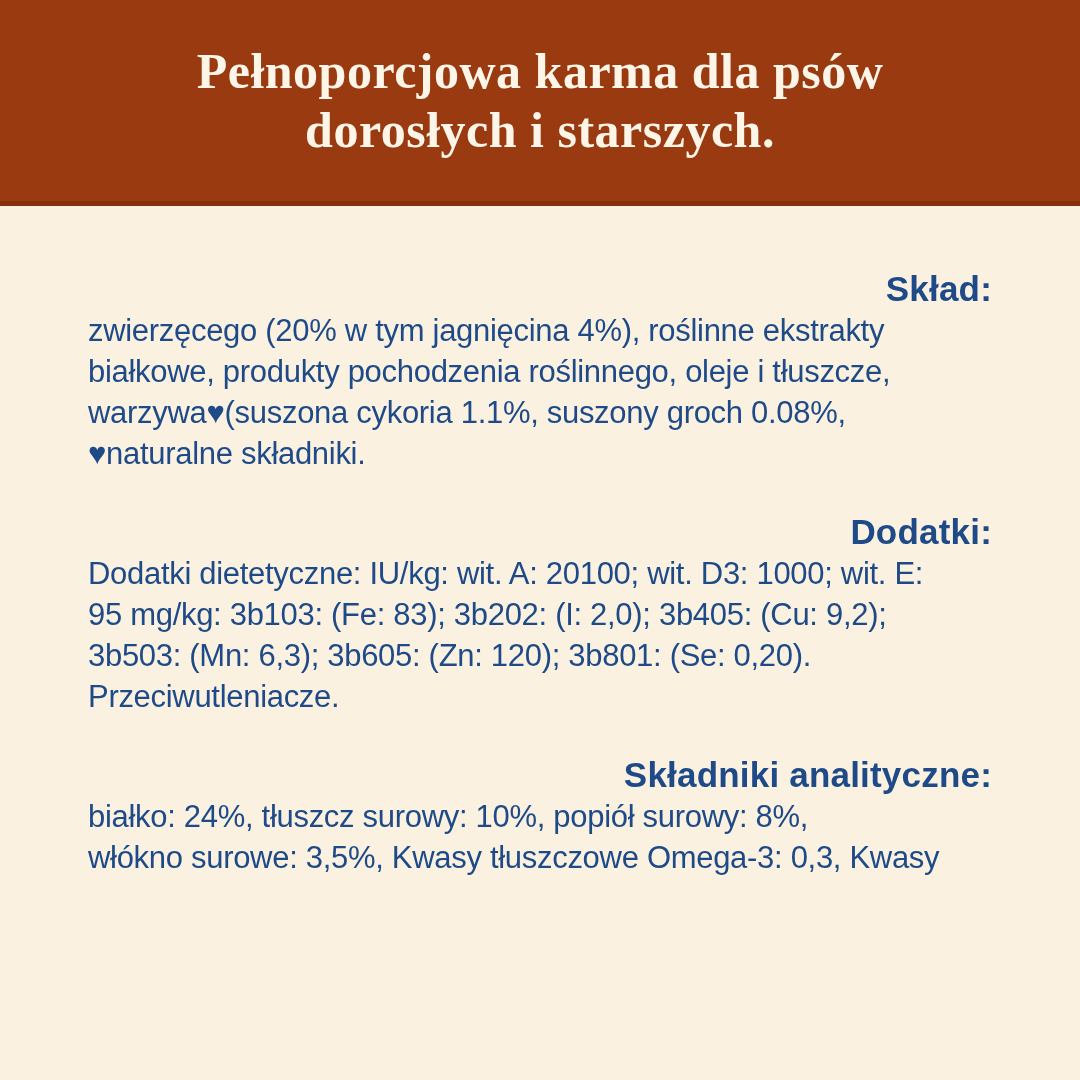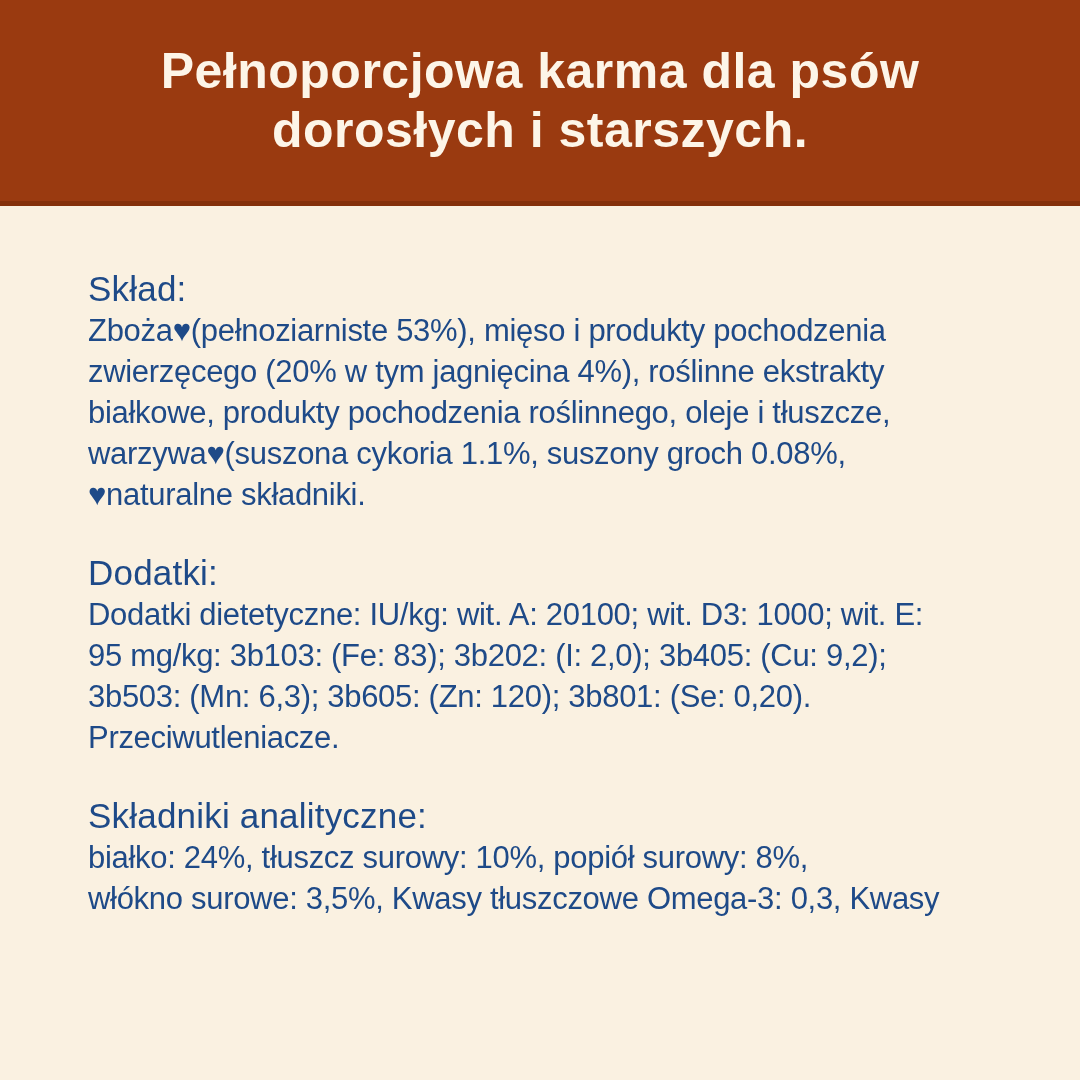--- a/index.html
+++ b/index.html
@@ -21,42 +21,44 @@
     width: 1080px;
     height: 1080px;
     background: var(--background);
     overflow: hidden;
   }
   .band {
     width: 100%;
     height: 206px;
     background: var(--accent);
     border-bottom: 5px solid var(--accent_dark);
+    font-family: Liberation Serif, serif;
   }
   .title {
     padding-top: 42px;
     text-align: center;
     color: var(--title_text);
     font-weight: bold;
     font-size: 50px;
     line-height: 59px;
     letter-spacing: 0.5px;
   }
   .content {
     padding: 62px 88px 0 88px;
     color: var(--body_text);
   }
   .sec + .sec { margin-top: 37px; }
   .sec h2 {
     margin: 0;
     font-size: 35px;
     line-height: 42px;
-    font-weight: normal;
+    font-weight: bold;
     letter-spacing: 0.2px;
     color: var(--body_text);
+    text-align: right;
   }
   .line {
     font-size: 31px;
     line-height: 41px;
     letter-spacing: -0.3px;
     white-space: nowrap;
   }
 </style>
 </head>
 <body>
@@ -67,21 +69,20 @@
     <div class="title">
       <div>Pełnoporcjowa karma dla psów</div>
       <div>dorosłych i starszych.</div>
     </div>
   </header>
 
   <main class="content">
 
     <section class="sec">
       <h2>Skład:</h2>
-      <div class="line">Zboża♥(pełnoziarniste 53%), mięso i produkty pochodzenia</div>
       <div class="line">zwierzęcego (20% w tym jagnięcina 4%), roślinne ekstrakty</div>
       <div class="line">białkowe, produkty pochodzenia roślinnego, oleje i tłuszcze,</div>
       <div class="line">warzywa♥(suszona cykoria 1.1%, suszony groch 0.08%,</div>
       <div class="line">♥naturalne składniki.</div>
     </section>
 
     <section class="sec">
       <h2>Dodatki:</h2>
       <div class="line">Dodatki dietetyczne: IU/kg: wit. A: 20100; wit. D3: 1000; wit. E:</div>
       <div class="line">95 mg/kg: 3b103: (Fe: 83); 3b202: (I: 2,0); 3b405: (Cu: 9,2);</div>

